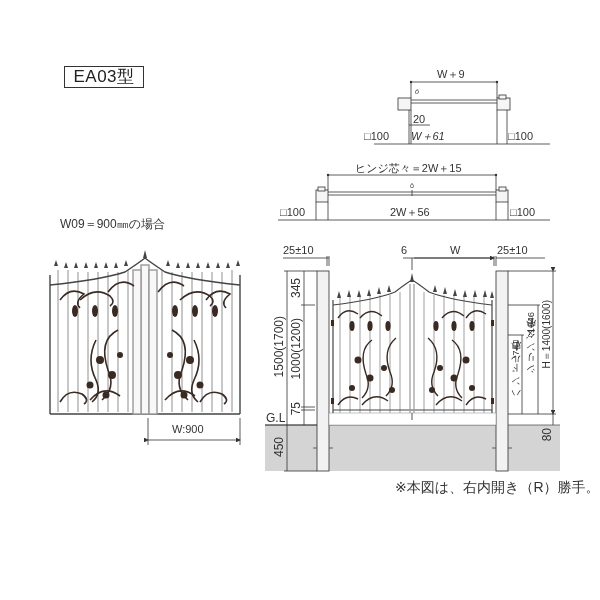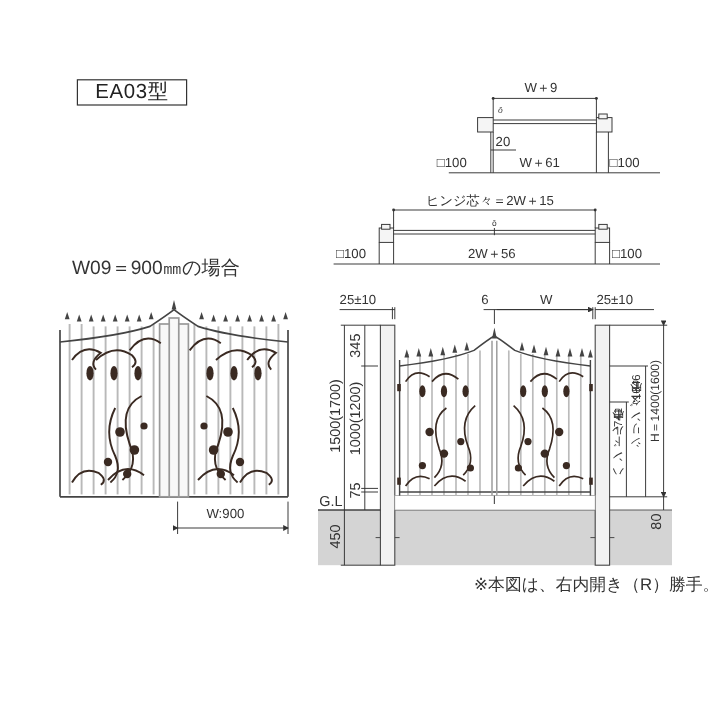--- a/index.html
+++ b/index.html
@@ -1,29 +1,29 @@
 <!DOCTYPE html>
 <html><head>
 <meta charset="utf-8">
 <style>
   html,body{margin:0;padding:0;background:#fff;}
   body{width:600px;height:600px;position:relative;overflow:hidden;font-family:"Liberation Sans","DejaVu Sans",sans-serif;color:#222;}
   .abs{position:absolute;}
-  .model-box{left:64px;top:66px;width:92px;height:22px;border:1.5px solid #333;box-sizing:border-box;font-size:17px;line-height:20px;text-align:center;letter-spacing:0.5px;}
+  .model-box{left:64px;top:66px;width:80px;height:22px;border:1.5px solid #333;box-sizing:border-box;font-size:17px;line-height:20px;text-align:center;letter-spacing:0.5px;}
   .lbl{position:absolute;font-size:11px;color:#333;white-space:nowrap;line-height:12px;text-align:center;}
   .lbl-sm{font-size:12px;}
   .vert{writing-mode:vertical-rl;transform:rotate(180deg);}
   svg{position:absolute;left:0;top:0;}
 </style>
 </head>
 <body>
 
 <div class="abs model-box">EA03型</div>
 
-<div class="lbl" style="left:60px;top:218px;font-size:16px;">W09＝900㎜の場合</div>
+<div class="lbl" style="left:60px;top:218px;font-size:12px;">W09＝900㎜の場合</div>
 
 <svg width="600" height="600">
   <defs>
     <marker id="arr" markerWidth="6" markerHeight="6" refX="5" refY="3" orient="auto">
       <path d="M0,0 L6,3 L0,6 z" fill="#333"></path>
     </marker>
     <marker id="dot" markerWidth="4" markerHeight="4" refX="2" refY="2">
       <circle cx="2" cy="2" r="1.5" fill="#333"></circle>
     </marker>
   </defs>
@@ -282,21 +282,21 @@
     <line x1="538" y1="305" x2="538" y2="414"></line>
     <line x1="508" y1="335" x2="524" y2="335"></line>
     <line x1="522" y1="335" x2="522" y2="414"></line>
     <line x1="508" y1="414" x2="556" y2="414"></line>
     <line x1="553" y1="414" x2="553" y2="425"></line>
   </g>
 </svg>
 
 <div class="lbl" style="left:437px;top:68px;">W＋9</div>
 <div class="lbl" style="left:413px;top:113px;">20</div>
-<div class="lbl" style="left:433px;top:130px;">W＋61</div>
+<div class="lbl" style="left:411px;top:130px;font-style:italic;">W＋61</div>
 <div class="lbl" style="left:364px;top:130px;">□100</div>
 <div class="lbl" style="left:508px;top:130px;">□100</div>
 
 <div class="lbl" style="left:355px;top:162px;">ヒンジ芯々＝2W＋15</div>
 <div class="lbl" style="left:390px;top:206px;">2W＋56</div>
 <div class="lbl" style="left:280px;top:206px;">□100</div>
 <div class="lbl" style="left:510px;top:206px;">□100</div>
 
 <div class="lbl" style="left:172px;top:423px;">W:900</div>
 

